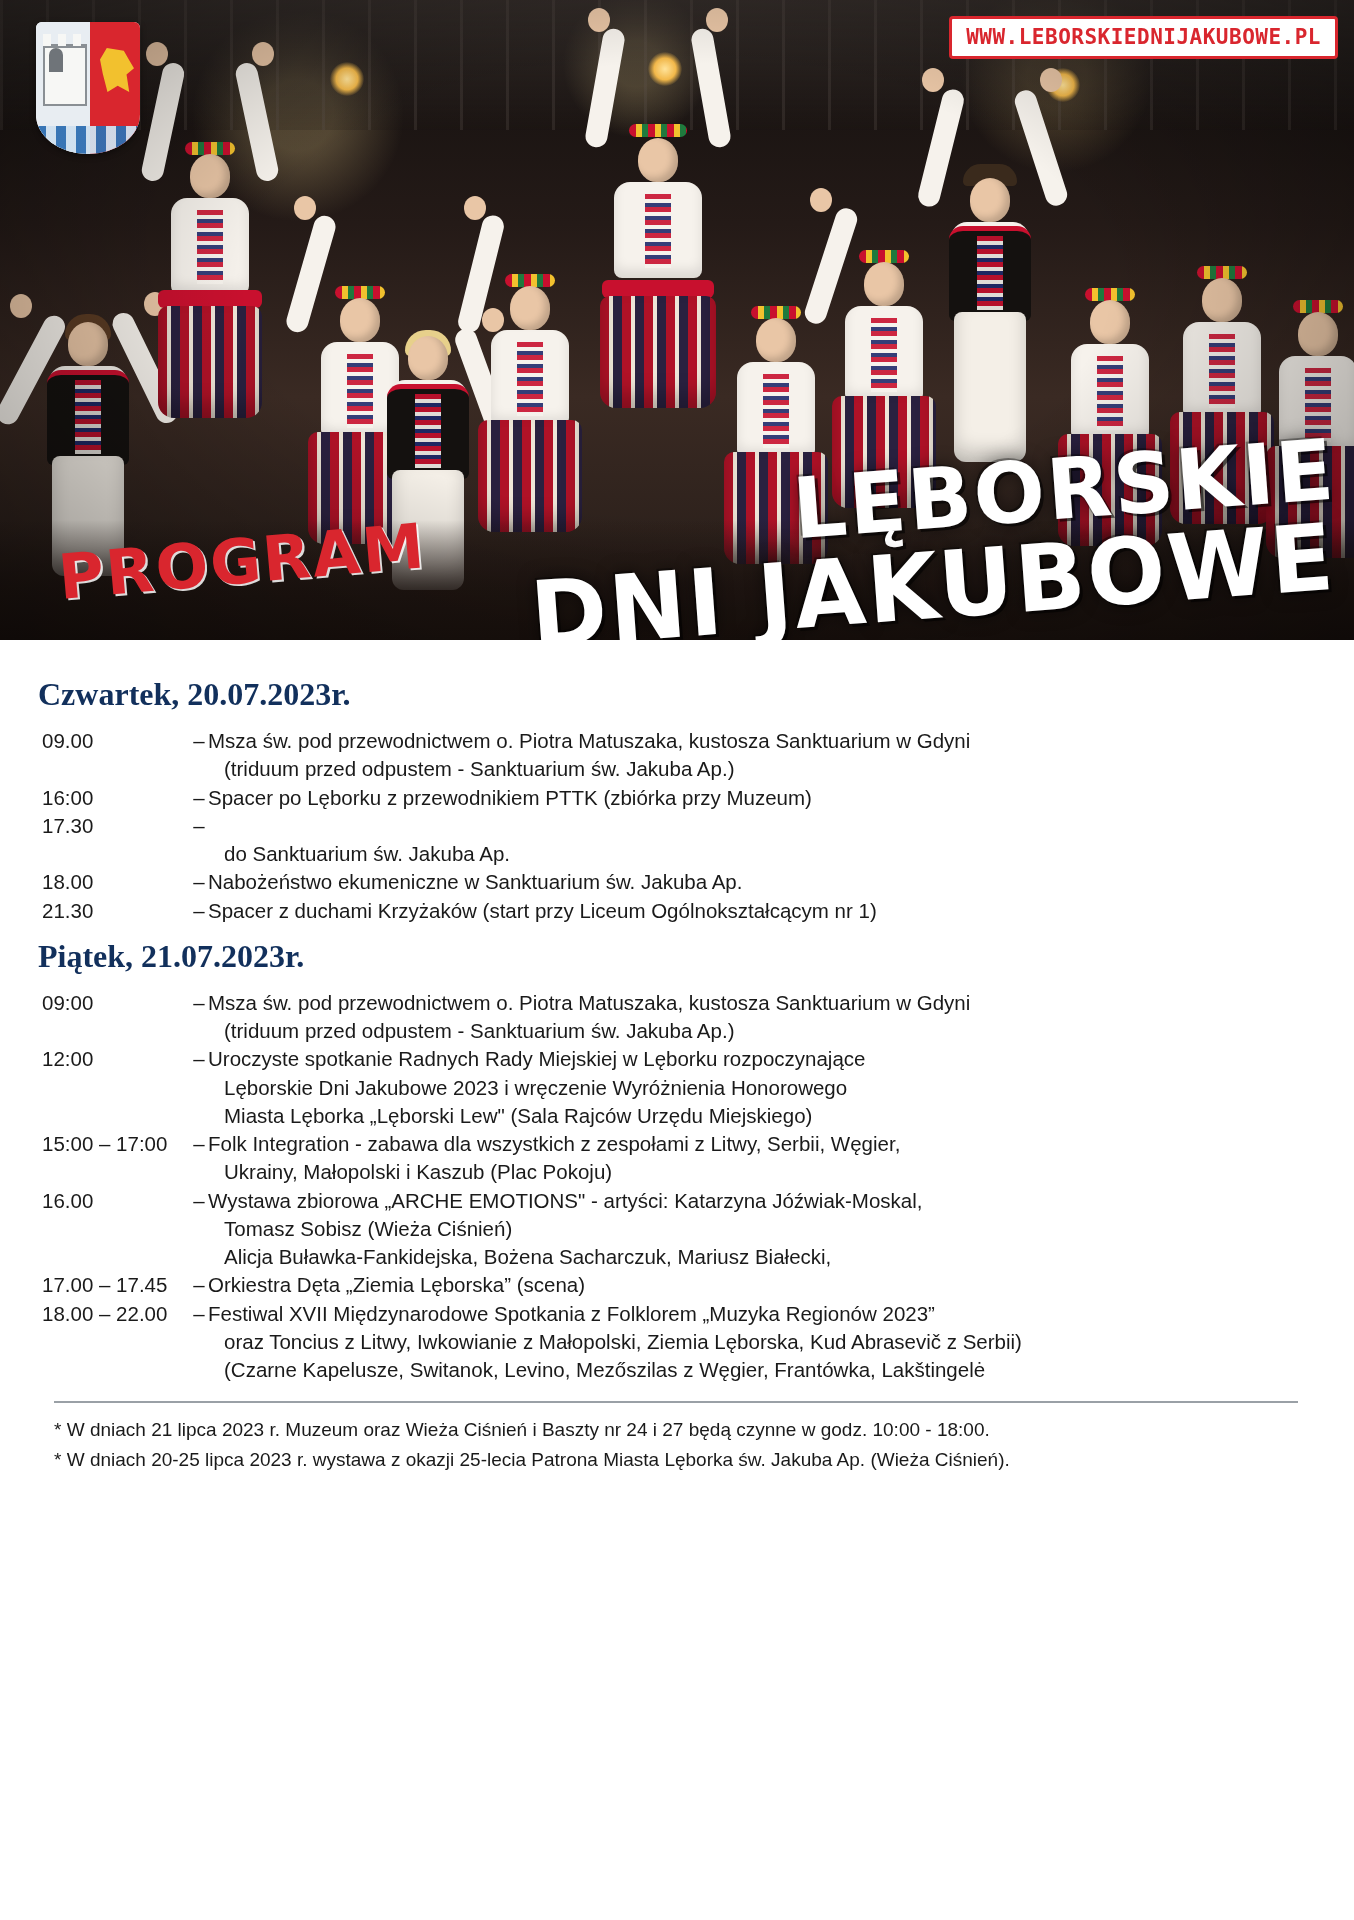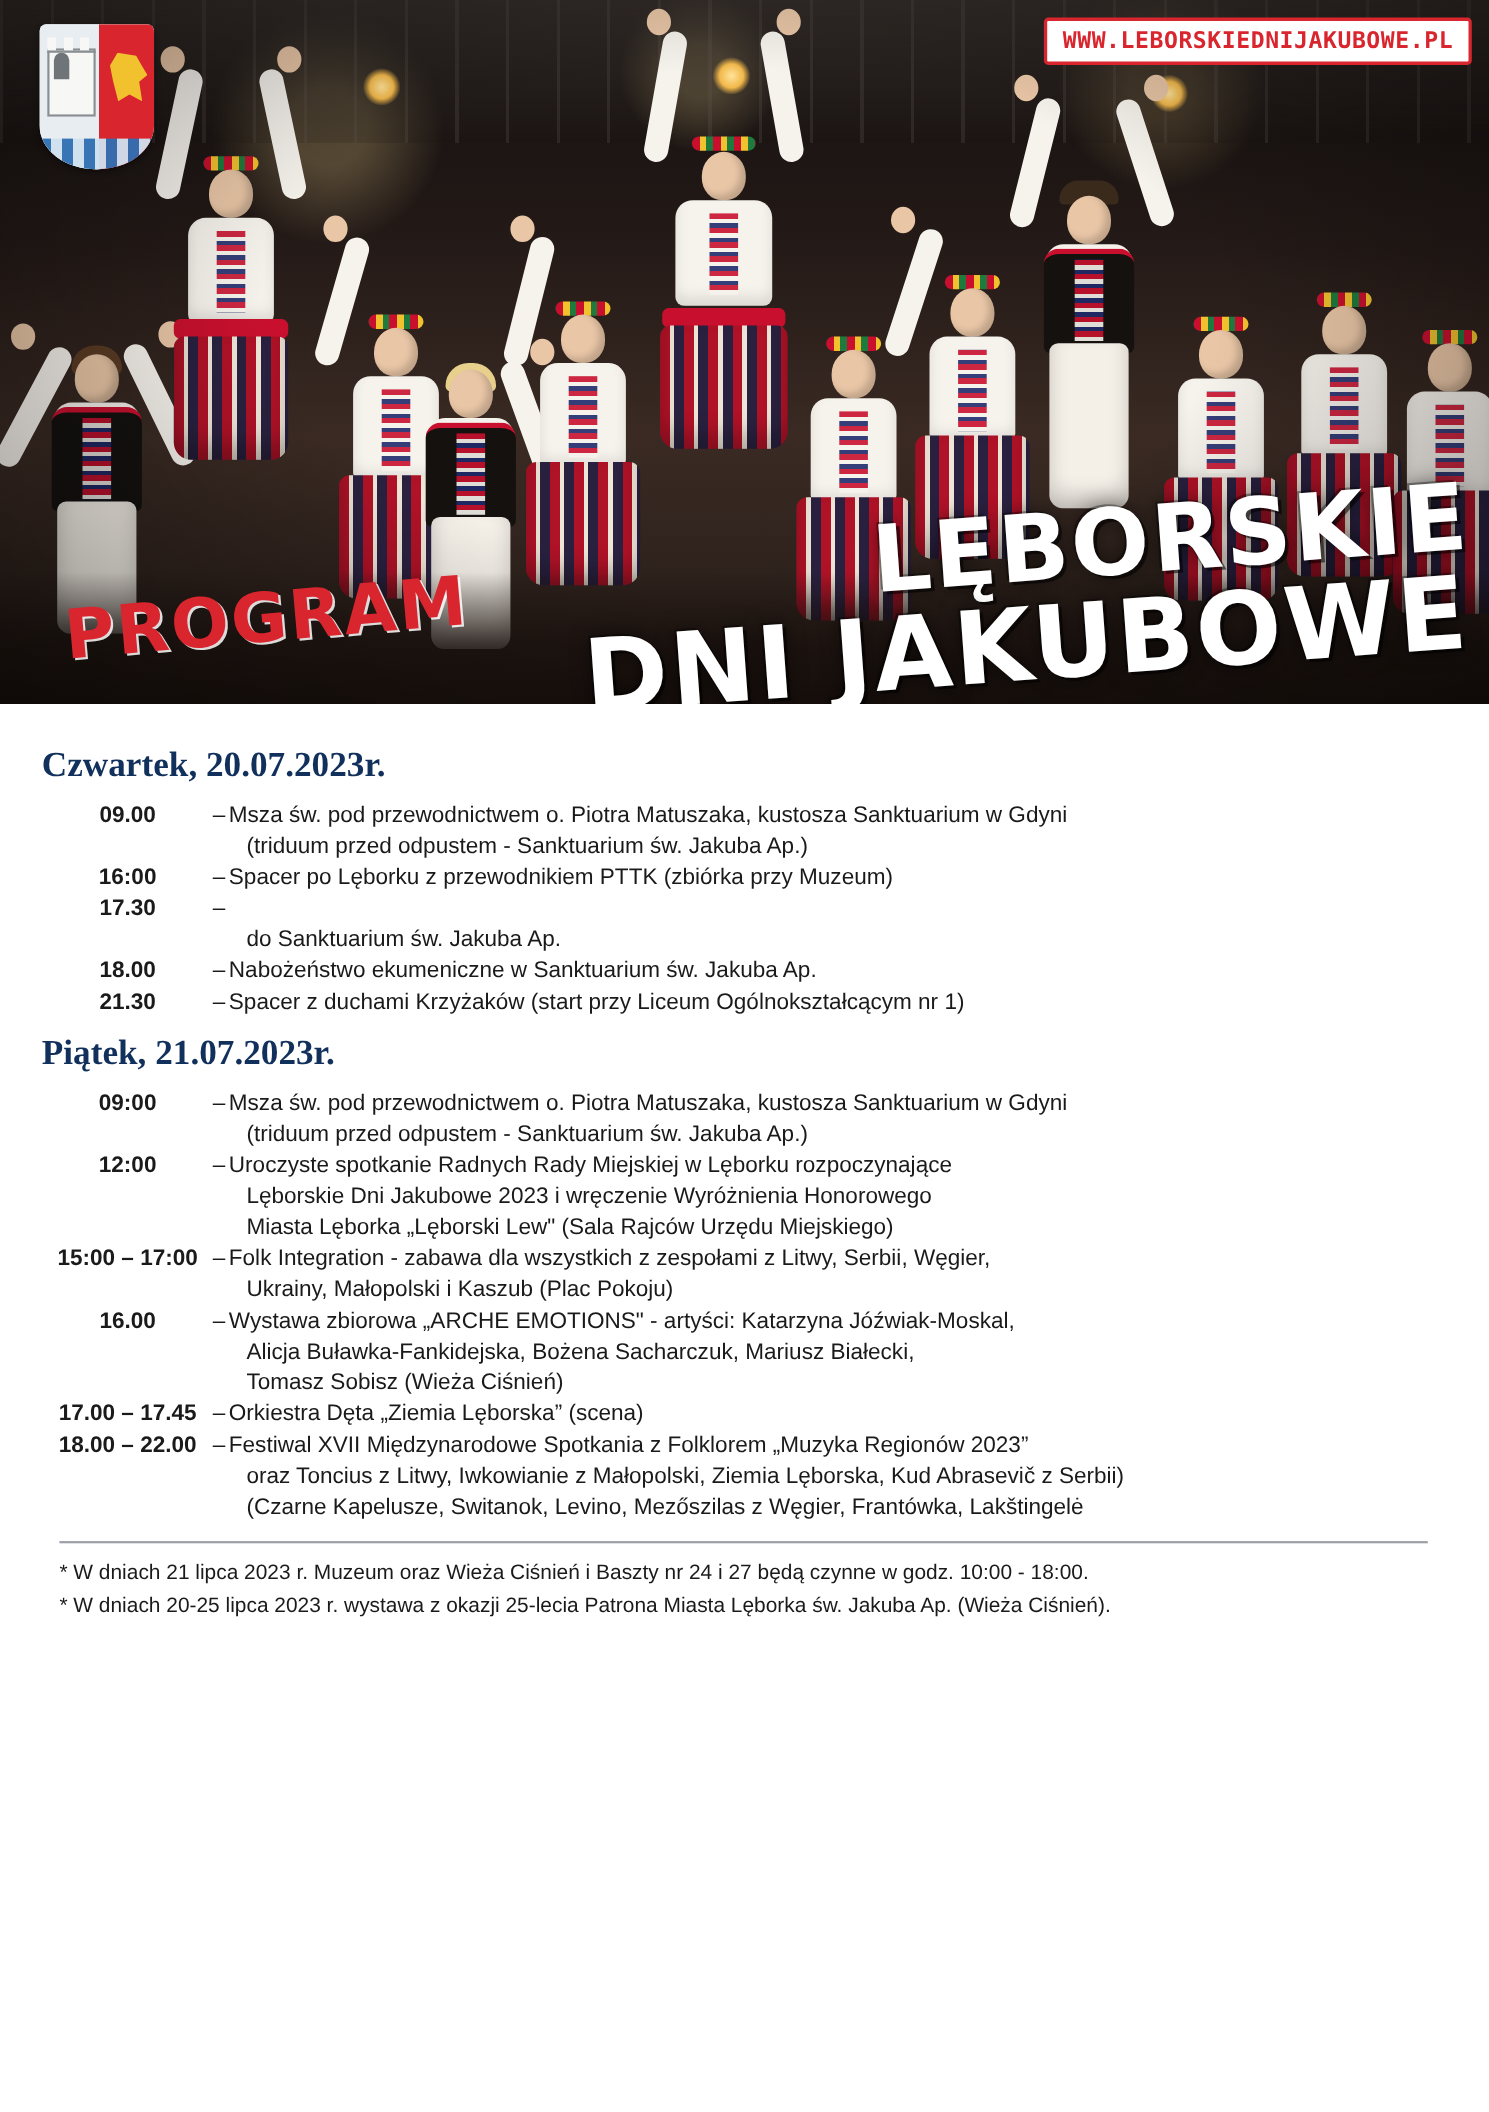--- a/index.html
+++ b/index.html
@@ -240,22 +240,22 @@
   .rows { display: block; }
   .row {
     display: flex;
     align-items: flex-start;
     font-size: 20.5px;
     line-height: 1.33;
     margin-bottom: 1px;
   }
   .row .time {
     flex: 0 0 148px;
-    font-weight: 700;
-    text-align: center;
+    font-weight: 400;
+    text-align: left;
     padding-left: 4px;
     white-space: nowrap;
   }
   .row .dash {
     flex: 0 0 18px;
     text-align: center;
   }
   .row .desc {
     flex: 1 1 auto;
   }
@@ -521,26 +521,26 @@
     </div>
 
     <div class="row">
       <span class="time">16.00</span>
       <span class="dash">–</span>
       <span class="desc">Wystawa zbiorowa „ARCHE EMOTIONS" - artyści: Katarzyna Jóźwiak-Moskal,</span>
     </div>
     <div class="row cont">
       <span class="time"></span>
         <span class="dash"></span>
+      <span class="desc">Tomasz Sobisz (Wieża Ciśnień)</span>
+    </div>
+    <div class="row cont">
+      <span class="time"></span>
+        <span class="dash"></span>
       <span class="desc">Alicja Buławka-Fankidejska, Bożena Sacharczuk, Mariusz Białecki,</span>
-    </div>
-    <div class="row cont">
-      <span class="time"></span>
-        <span class="dash"></span>
-      <span class="desc">Tomasz Sobisz (Wieża Ciśnień)</span>
     </div>
 
     <div class="row">
       <span class="time">17.00 – 17.45</span>
       <span class="dash">–</span>
       <span class="desc">Orkiestra Dęta „Ziemia Lęborska” (scena)</span>
     </div>
 
     <div class="row">
       <span class="time">18.00 – 22.00</span>

